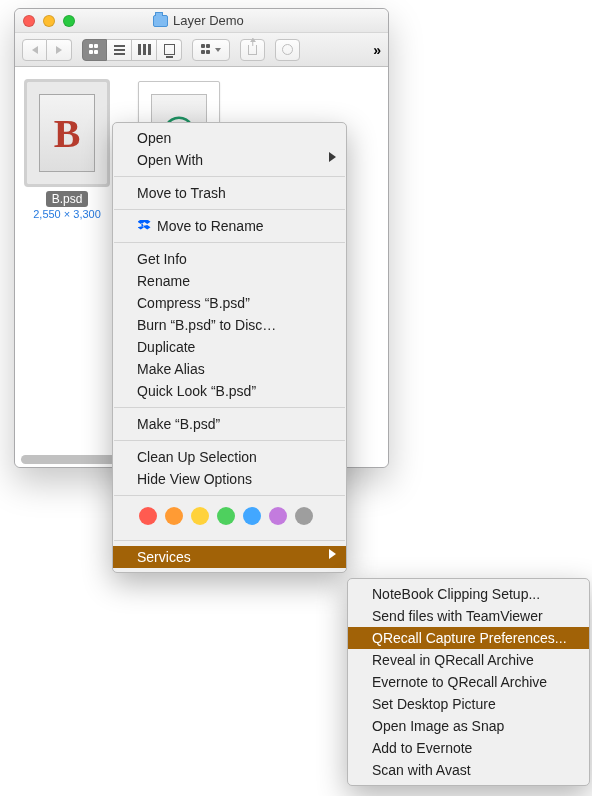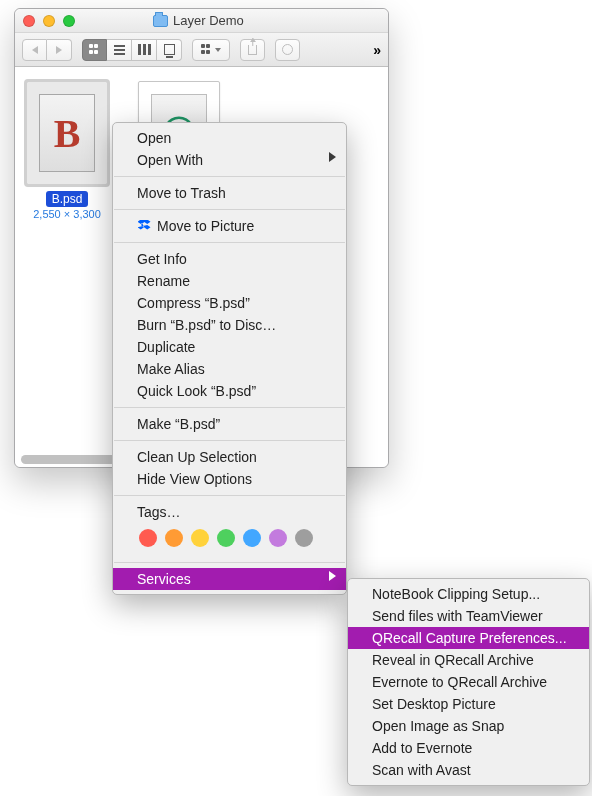--- a/index.html
+++ b/index.html
@@ -48,32 +48,32 @@
   .files{display:flex;flex-wrap:wrap;padding:14px 10px;gap:20px 28px}
   .file{width:84px;display:flex;flex-direction:column;align-items:center}
   .thumb{width:82px;height:104px;border:1px solid #c6c6c6;background:#fff;display:flex;align-items:center;justify-content:center;border-radius:2px;box-shadow:0 1px 2px rgba(0,0,0,.12)}
   .thumb-inner{width:56px;height:78px;background:linear-gradient(#f3f3f3,#dedede);border:1px solid #bdbdbd;display:flex;align-items:center;justify-content:center}
   .letter{font-family:Georgia,"Times New Roman",serif;font-weight:700;font-size:40px}
   .letter.b{color:#b63c2e}
   .copyright{font-size:44px;font-weight:700;color:#1e9263;font-family:Verdana,Arial}
   .file.selected .thumb{outline:3px solid #d0d0d0;outline-offset:-1px;background:#e9e9e9}
   .file.selected .thumb-inner{border-color:#a7a7a7}
   .fname{margin-top:6px;font-size:12px;padding:1px 6px;border-radius:3px}
-  .file.selected .fname{background:#1d4ed8;color:#fff}
+  .file.selected .fname{background:#737373;color:#fff}
   .fdim{font-size:11px;color:#277adf;margin-top:1px}
   .scrolltrack{position:absolute;left:6px;right:20px;bottom:3px;height:9px;border-radius:5px}
   .scrollthumb{position:absolute;left:0;width:66%;height:100%;border-radius:5px;background:#c1c1c1}
 
   
   .menu{position:absolute;background:#f0f0f0;border:1px solid #b8b8b8;border-radius:5px;
     box-shadow:0 10px 30px rgba(0,0,0,.30);padding:4px 0;min-width:235px}
   .cm{left:112px;top:122px}
   .menu-item{padding:3px 22px 3px 24px;font-size:14px;display:flex;align-items:flex-start;position:relative;color:#222;white-space:nowrap}
   .menu-item .arrow{position:absolute;right:10px;width:0;height:0;border-top:5px solid transparent;border-bottom:5px solid transparent;border-left:7px solid #3a3a3a}
-  .menu-item.hl{background:#a21caf;color:#fff}
+  .menu-item.hl{background:#a16207;color:#fff}
   .menu-item.hl .arrow{border-left-color:#fff}
   .menu-sep{height:1px;margin:5px 1px;background:#d3d3d3}
   .menu-icon{width:14px;height:14px;margin-right:6px;display:inline-flex;align-items:center;justify-content:center}
   .dropbox-glyph{width:13px;height:11px;background:#0061ff;clip-path:polygon(25% 0,50% 20%,25% 40%,0 20%, 25% 0, 75% 0,100% 20%,75% 40%,50% 20%,75% 0, 25% 50%,50% 70%,25% 90%,0 70%, 75% 50%,100% 70%,75% 90%,50% 70%)}
   .tags-row{display:flex;gap:8px;padding:6px 0 10px 26px}
   .tag-dot{width:18px;height:18px;border-radius:50%}
 
   
   .sm{left:347px;top:578px;min-width:226px}
 
@@ -185,21 +185,21 @@
     </div>
   <div class="menu-sep"></div>
   <div class="menu-item">
       <span>Move to Trash</span>
     </div>
   <div class="menu-sep"></div>
   <div class="menu-item">
       <span class="menu-icon">
         <span class="dropbox-glyph"></span>
       </span>
-      <span>Move to Picture</span>
+      <span>Move to Rename</span>
     </div>
   <div class="menu-sep"></div>
   <div class="menu-item">
       <span>Get Info</span>
     </div>
   <div class="menu-item">
       <span>Rename</span>
     </div>
   <div class="menu-item">
       <span>Compress “B.psd”</span>
@@ -221,23 +221,20 @@
       <span>Make “B.psd”</span>
     </div>
   <div class="menu-sep"></div>
   <div class="menu-item">
       <span>Clean Up Selection</span>
     </div>
   <div class="menu-item">
       <span>Hide View Options</span>
     </div>
   <div class="menu-sep"></div>
-  <div class="menu-item">
-      <span>Tags…</span>
-    </div>
   <div class="tags-row" id="tagdots">
       <span class="tag-dot" style="background: rgb(255, 91, 80);"></span>
       <span class="tag-dot" style="background: rgb(255, 155, 52);"></span>
       <span class="tag-dot" style="background: rgb(255, 210, 59);"></span>
       <span class="tag-dot" style="background: rgb(78, 208, 94);"></span>
       <span class="tag-dot" style="background: rgb(66, 167, 255);"></span>
       <span class="tag-dot" style="background: rgb(195, 123, 222);"></span>
       <span class="tag-dot" style="background: rgb(158, 158, 158);"></span>
     </div>
   <div class="menu-sep"></div>

